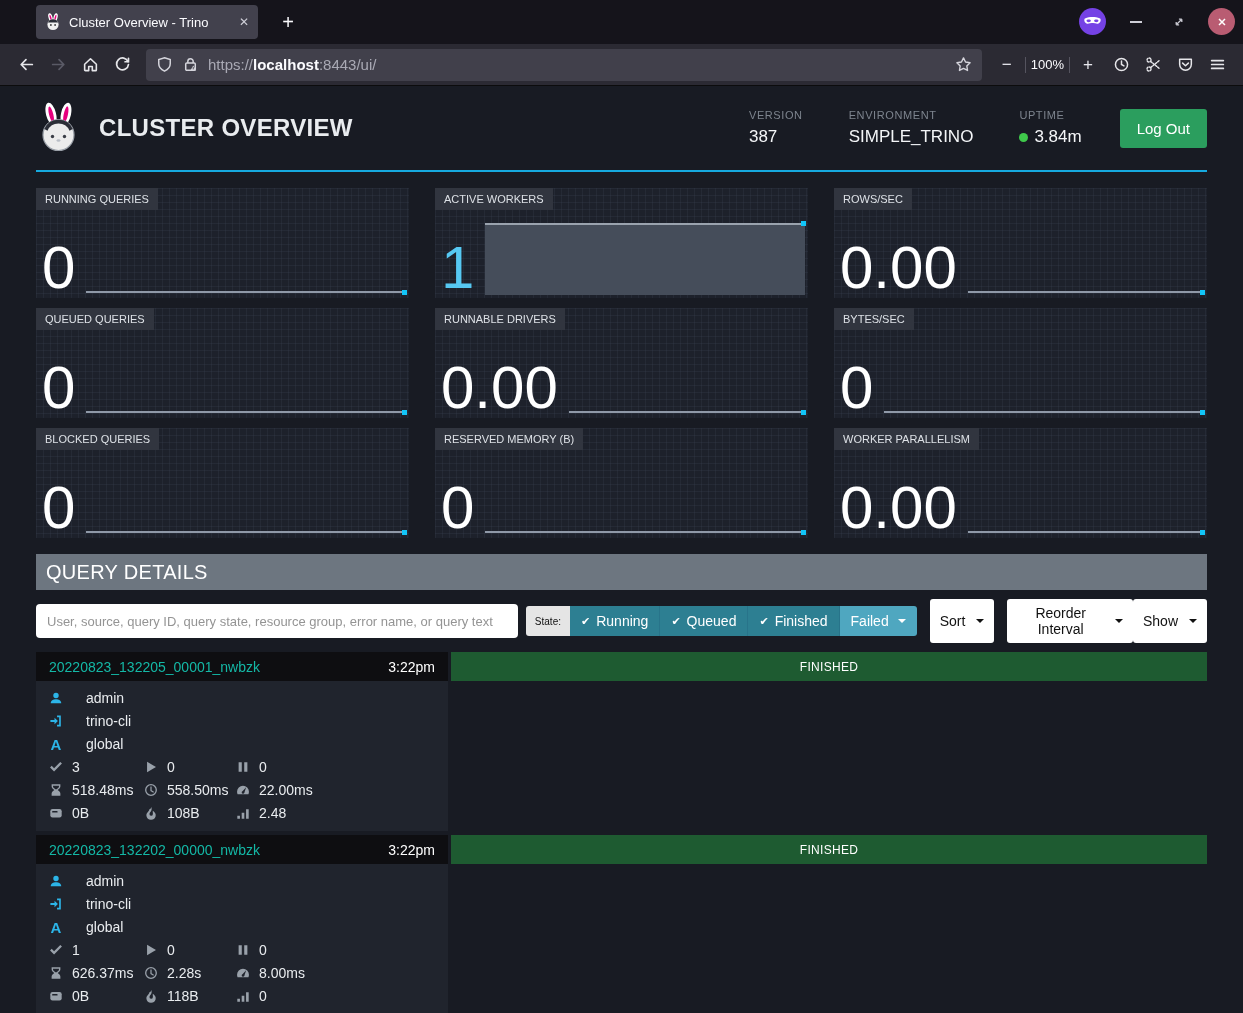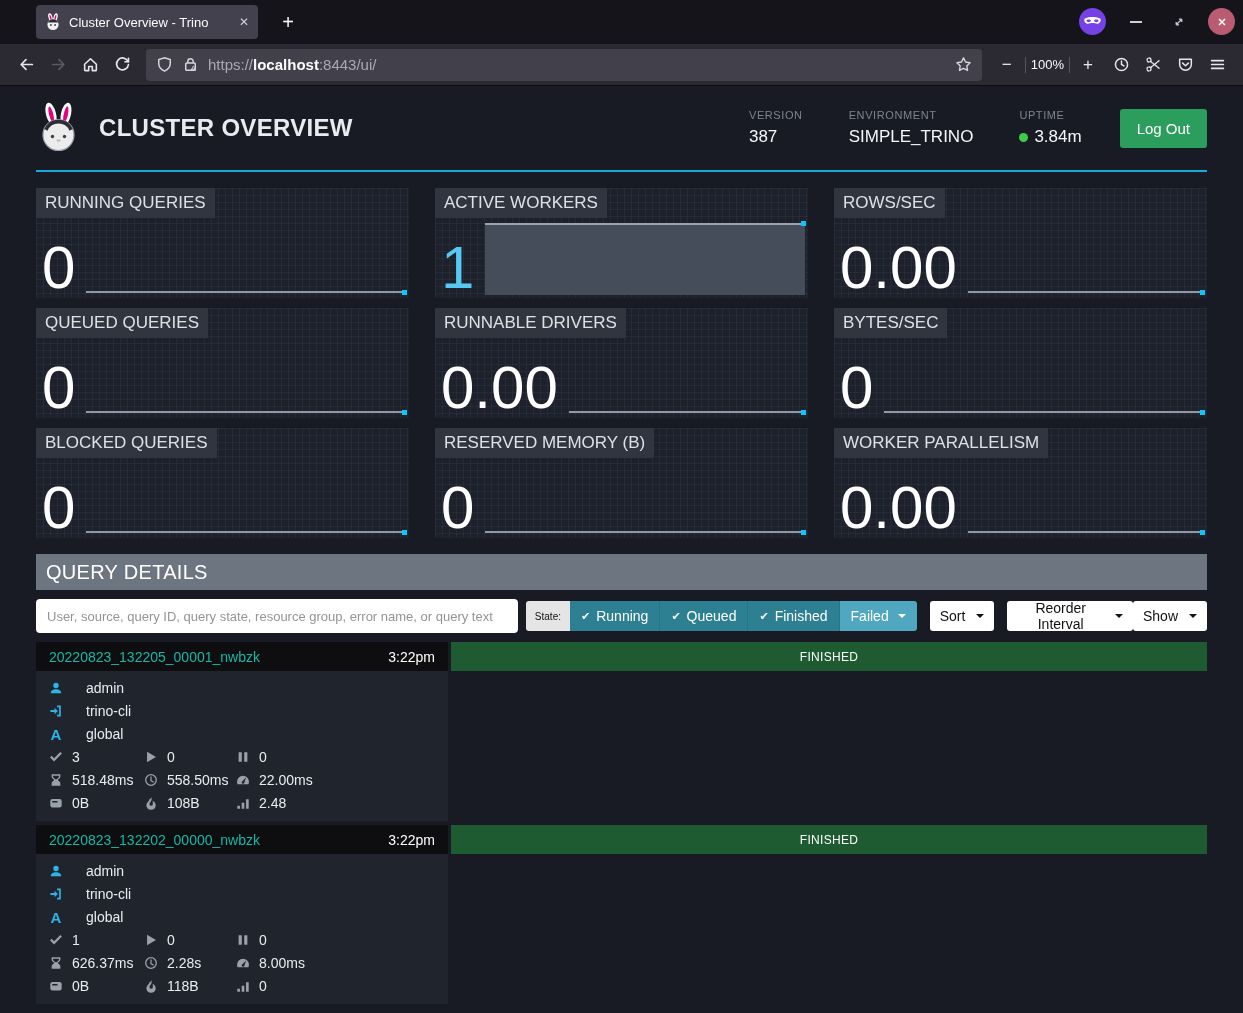--- a/index.html
+++ b/index.html
@@ -45,21 +45,21 @@
   .updot { width: 9px; height: 9px; border-radius: 50%; background: #3fc94b; margin-right: 6px; }
   .logout { background: #2b9e5e; color: #fff; border: none; font-size: 15px; padding: 11px 17px;
             border-radius: 3px; font-family: inherit; }
 
   .stats-grid { display: grid; grid-template-columns: 1fr 1fr 1fr; column-gap: 26px; row-gap: 10px; margin-top: 16px; }
   .card { height: 110px; position: relative; background-color: #1d212b;
           background-image: linear-gradient(rgba(140,155,185,.07) 1px, transparent 1px),
                             linear-gradient(90deg, rgba(140,155,185,.07) 1px, transparent 1px);
           background-size: 7px 7px; }
   .chip { position: absolute; top: 0; left: 0; background: #31353f; color: #dde1e6;
-          font-size: 17px; padding: 5px 9px; }
+          font-size: 11px; padding: 5px 9px; }
   .card-body { position: absolute; left: 6px; right: 3px; bottom: 3px; display: flex; align-items: flex-end; }
   .big { font-size: 60px; color: #fff; line-height: .92; padding-right: 11px; }
   .big.accent { color: #56c8f2; }
   .spark { flex: 1; height: 2px; background: #8f99a8; position: relative; margin-bottom: 2px; }
   .spark::after { content: ''; position: absolute; right: -1px; top: -1.5px; width: 5px; height: 5px; background: #11c5f8; }
   .spark.filled { height: 72px; background: #454d5a; border-top: 2px solid #9aa3ae; margin-bottom: 0; }
   .spark.filled::after { top: -4px; }
 
   .qd-bar { margin-top: 16px; height: 36px; background: #6d7680; color: #fff; font-size: 20px;
             display: flex; align-items: center; padding-left: 10px; letter-spacing: .3px; }
@@ -68,21 +68,21 @@
             font-size: 13px; color: #222; font-family: inherit; }
   .search::placeholder { color: #949494; }
   .state-group { display: flex; margin-left: 8px; height: 30px; border-radius: 3px; overflow: hidden; flex: none; }
   .state-label { background: #e5e5e5; color: #111; font-size: 10px; display: flex; align-items: center; padding: 4px 9px; }
   .sbtn { display: flex; align-items: center; gap: 6px; padding: 0 11px; color: #fff; font-size: 14px;
           background: #2d7f92; border-right: 1px solid #28748a; }
   .sbtn .chk { font-size: 11px; }
   .sbtn.light { background: #4fa7c0; border-right: none; }
   .caret { width: 0; height: 0; border-left: 4px solid transparent; border-right: 4px solid transparent;
            border-top: 4px solid #fff; margin-left: 3px; }
-  .wbtn { height: 30px; background: #fff; color: #111; font-size: 14px; display: flex; align-items: center;
+  .wbtn { height: 44px; background: #fff; color: #111; font-size: 14px; display: flex; align-items: center;
           gap: 8px; padding: 0 10px; border-radius: 3px; margin-left: 13px; border: none; font-family: inherit; }
   .wbtn .caret { border-top-color: #111; }
   .wbtn.last { margin-left: auto; }
 
   .query { display: flex; gap: 3px; margin-top: 9px; }
   .query + .query { margin-top: 4px; }
   .q-left { width: 412px; flex: none; display: flex; flex-direction: column; }
   .q-hl { height: 29px; background: #0e0e11; display: flex; align-items: center; padding: 0 13px; flex: none; }
   .q-id { color: #14b8a6; font-size: 14px; flex: 1; text-decoration: none; }
   .q-time { color: #fff; font-size: 14px; }

